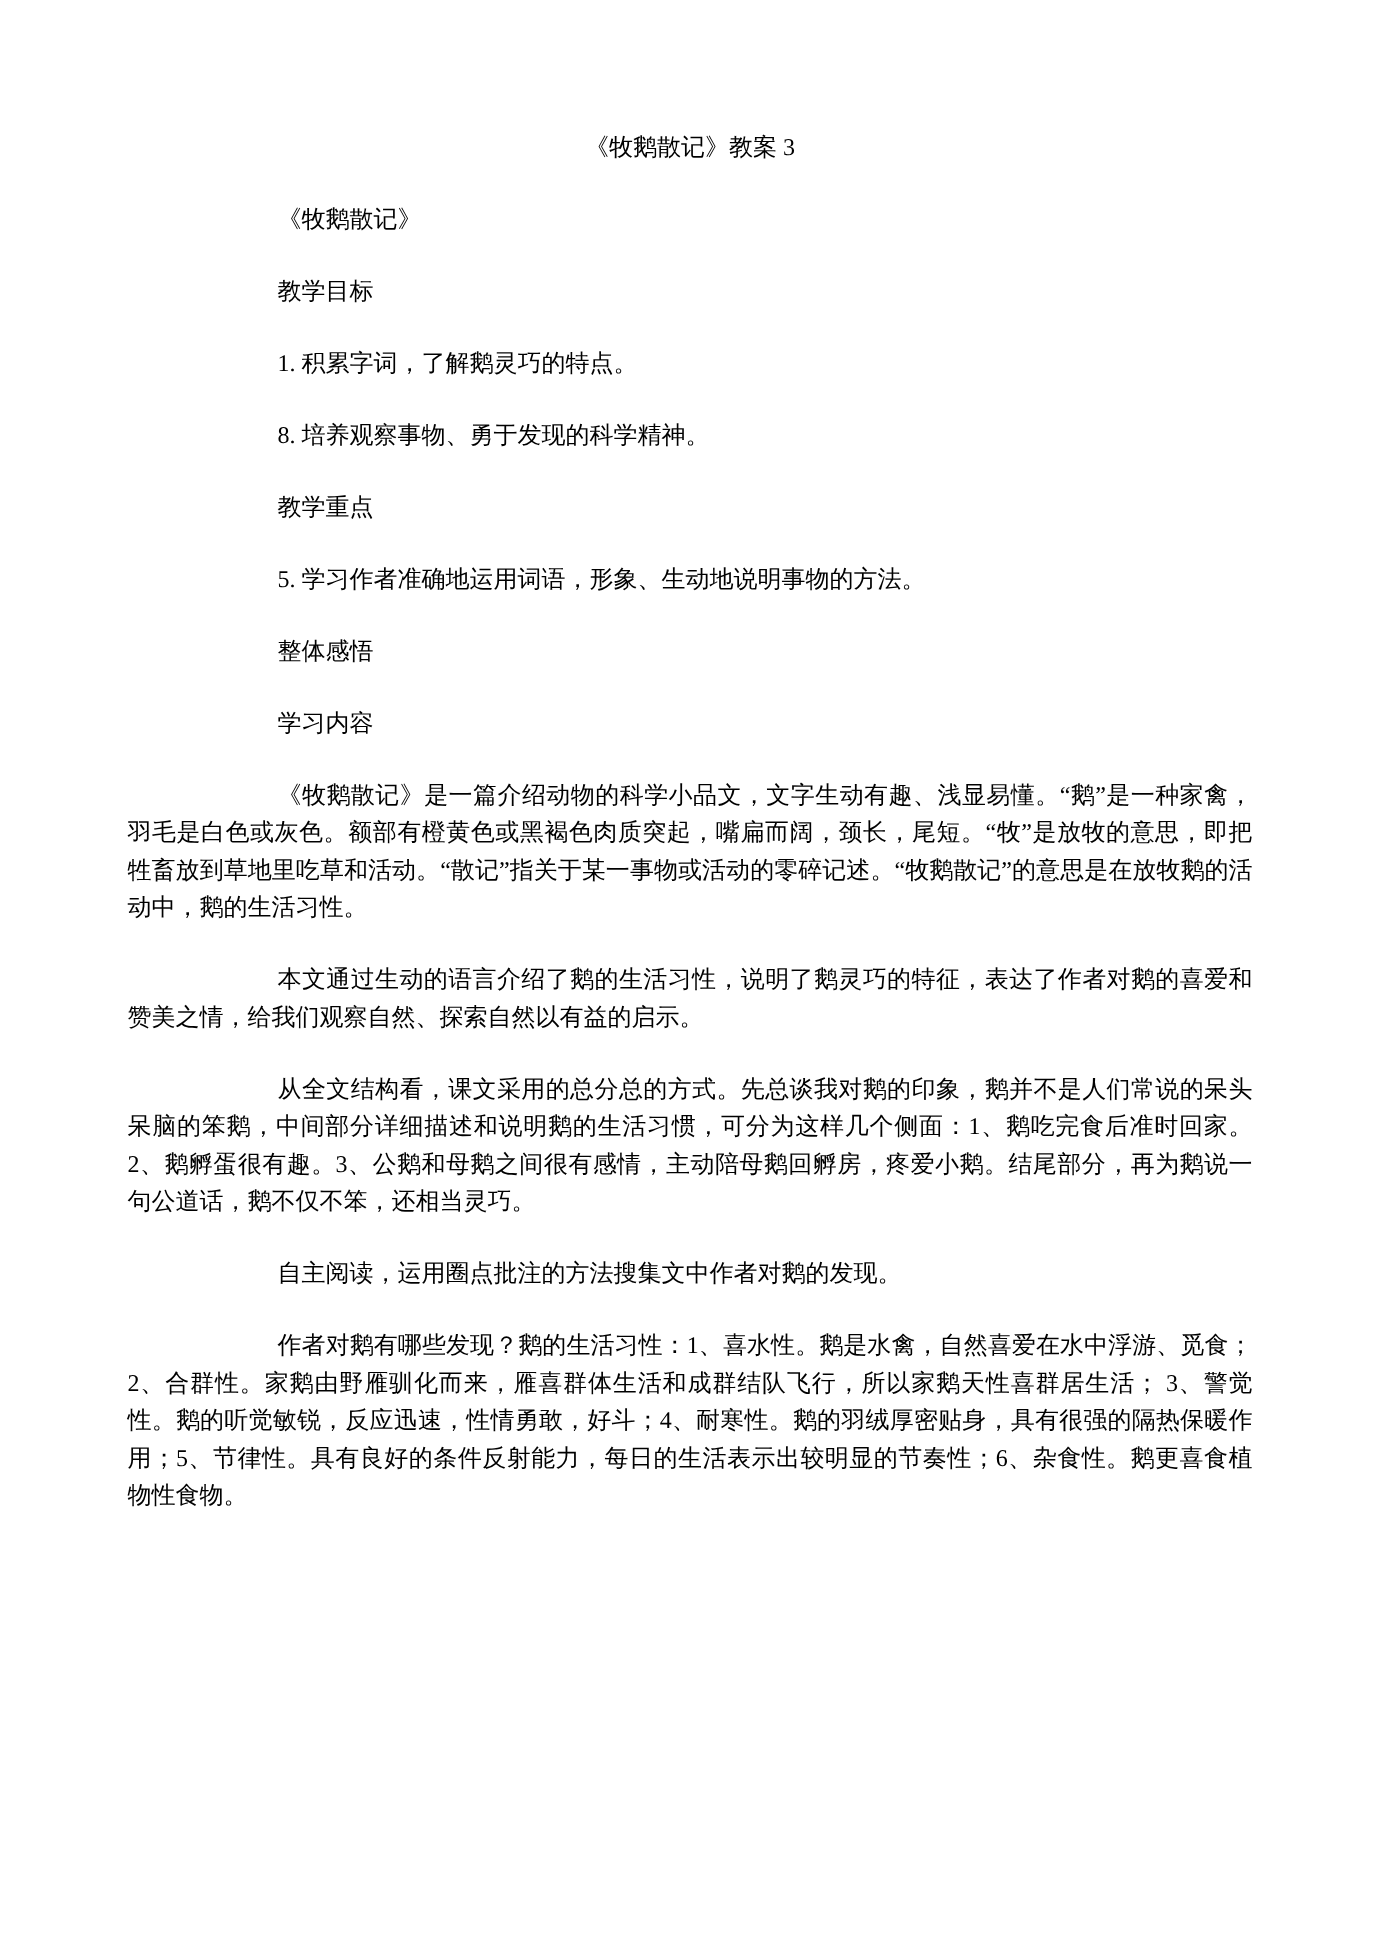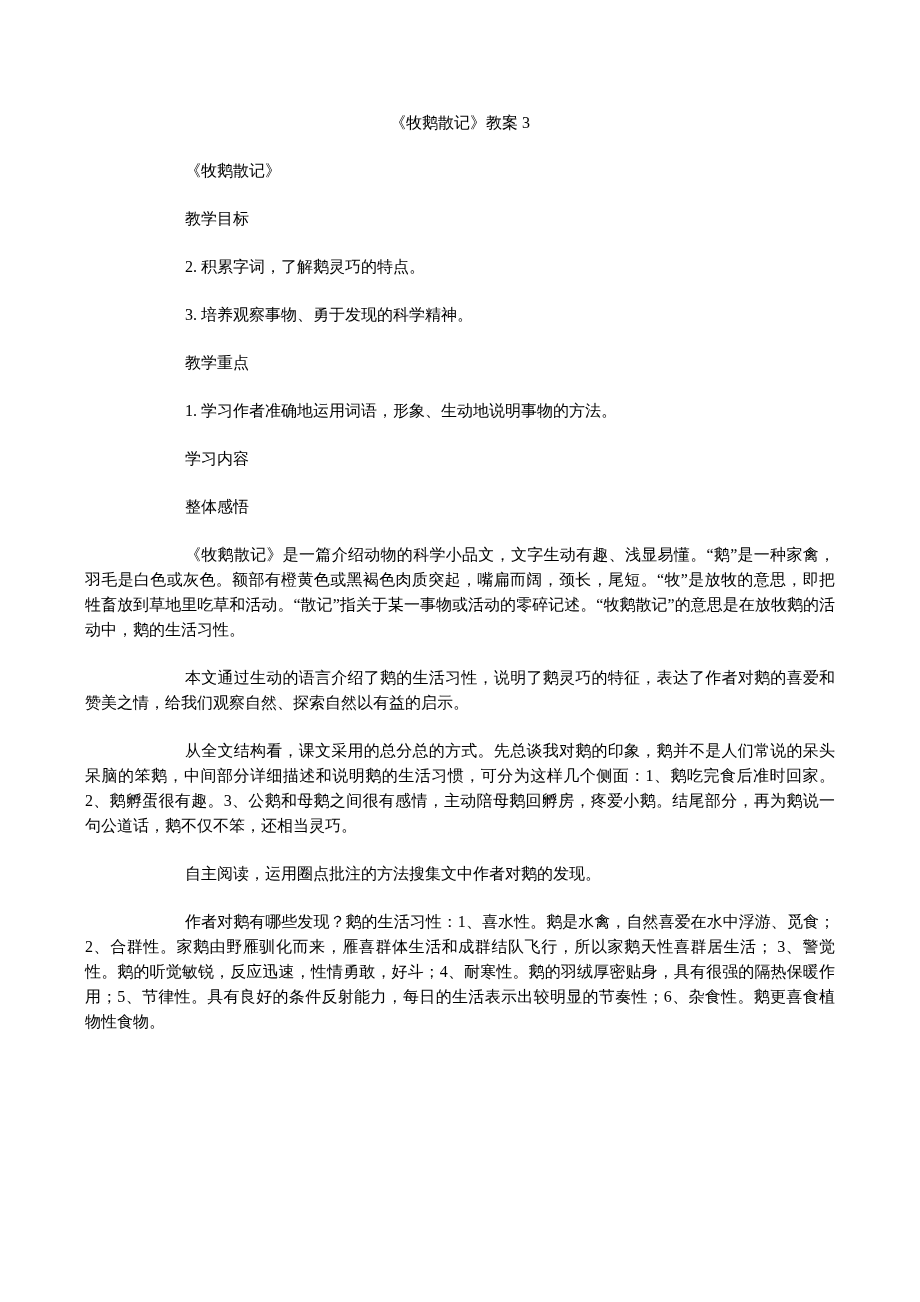--- a/index.html
+++ b/index.html
@@ -6,21 +6,21 @@
     margin: 0;
     padding: 0;
     background: #ffffff;
   }
   .page {
     width: 920px;
     min-height: 1302px;
     margin: 0 auto;
     background: #ffffff;
     box-sizing: border-box;
-    padding: 110px 85px 100px 85px;
+    padding: 86px 85px 100px 85px;
     font-family: "Liberation Serif", "DejaVu Serif", serif;
     font-size: 16px;
     color: #000000;
     line-height: 25px;
   }
   .doc-title {
     font-size: 16px;
     font-weight: normal;
     text-align: center;
     margin: 0 0 23px 0;
@@ -38,24 +38,24 @@
     margin-bottom: 15px;
   }
 </style>
 </head>
 <body>
 
 <div class="page">
   <h1 class="doc-title">《牧鹅散记》教案 3</h1>
   <p class="para">《牧鹅散记》</p>
   <p class="para">教学目标</p>
-  <p class="para">2. 积累字词，了解鹅灵巧的特点。</p>
-  <p class="para">3. 培养观察事物、勇于发现的科学精神。</p>
+  <p class="para">1. 积累字词，了解鹅灵巧的特点。</p>
+  <p class="para">8. 培养观察事物、勇于发现的科学精神。</p>
   <p class="para">教学重点</p>
-  <p class="para">1. 学习作者准确地运用词语，形象、生动地说明事物的方法。</p>
+  <p class="para">5. 学习作者准确地运用词语，形象、生动地说明事物的方法。</p>
+  <p class="para">整体感悟</p>
   <p class="para">学习内容</p>
-  <p class="para">整体感悟</p>
   <p class="para">《牧鹅散记》是一篇介绍动物的科学小品文，文字生动有趣、浅显易懂。“鹅”是一种家禽，羽毛是白色或灰色。额部有橙黄色或黑褐色肉质突起，嘴扁而阔，颈长，尾短。“牧”是放牧的意思，即把牲畜放到草地里吃草和活动。“散记”指关于某一事物或活动的零碎记述。“牧鹅散记”的意思是在放牧鹅的活动中，鹅的生活习性。</p>
   <p class="para">本文通过生动的语言介绍了鹅的生活习性，说明了鹅灵巧的特征，表达了作者对鹅的喜爱和赞美之情，给我们观察自然、探索自然以有益的启示。</p>
   <p class="para">从全文结构看，课文采用的总分总的方式。先总谈我对鹅的印象，鹅并不是人们常说的呆头呆脑的笨鹅，中间部分详细描述和说明鹅的生活习惯，可分为这样几个侧面：1、鹅吃完食后准时回家。2、鹅孵蛋很有趣。3、公鹅和母鹅之间很有感情，主动陪母鹅回孵房，疼爱小鹅。结尾部分，再为鹅说一句公道话，鹅不仅不笨，还相当灵巧。</p>
   <p class="para">自主阅读，运用圈点批注的方法搜集文中作者对鹅的发现。</p>
   <p class="para">作者对鹅有哪些发现？鹅的生活习性：1、喜水性。鹅是水禽，自然喜爱在水中浮游、觅食；2、合群性。家鹅由野雁驯化而来，雁喜群体生活和成群结队飞行，所以家鹅天性喜群居生活； 3、警觉性。鹅的听觉敏锐，反应迅速，性情勇敢，好斗；4、耐寒性。鹅的羽绒厚密贴身，具有很强的隔热保暖作用；5、节律性。具有良好的条件反射能力，每日的生活表示出较明显的节奏性；6、杂食性。鹅更喜食植物性食物。</p>
 </div>
 
 </body></html>

